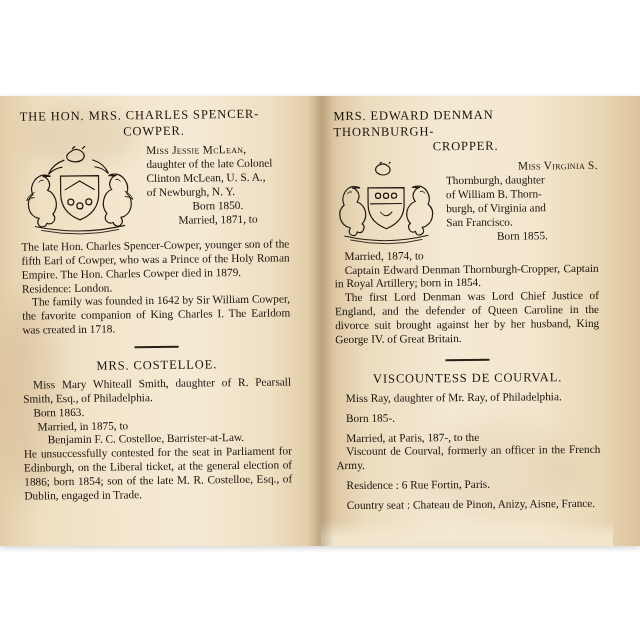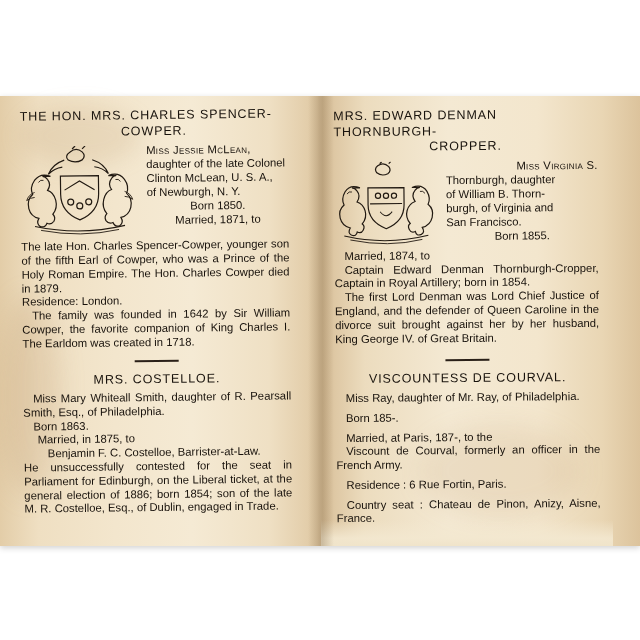--- a/index.html
+++ b/index.html
@@ -6,21 +6,21 @@
     margin: 0;
     padding: 0;
     background: #ffffff;
   }
   #page {
     position: relative;
     width: 640px;
     height: 640px;
     background: #ffffff;
     overflow: hidden;
-    font-family: Liberation Sans, sans-serif;
+    font-family: Liberation Serif, serif;
   }
   
   #book {
     position: absolute;
     left: 0;
     top: 96px;
     width: 640px;
     height: 450px;
     background:
       linear-gradient(90deg,

